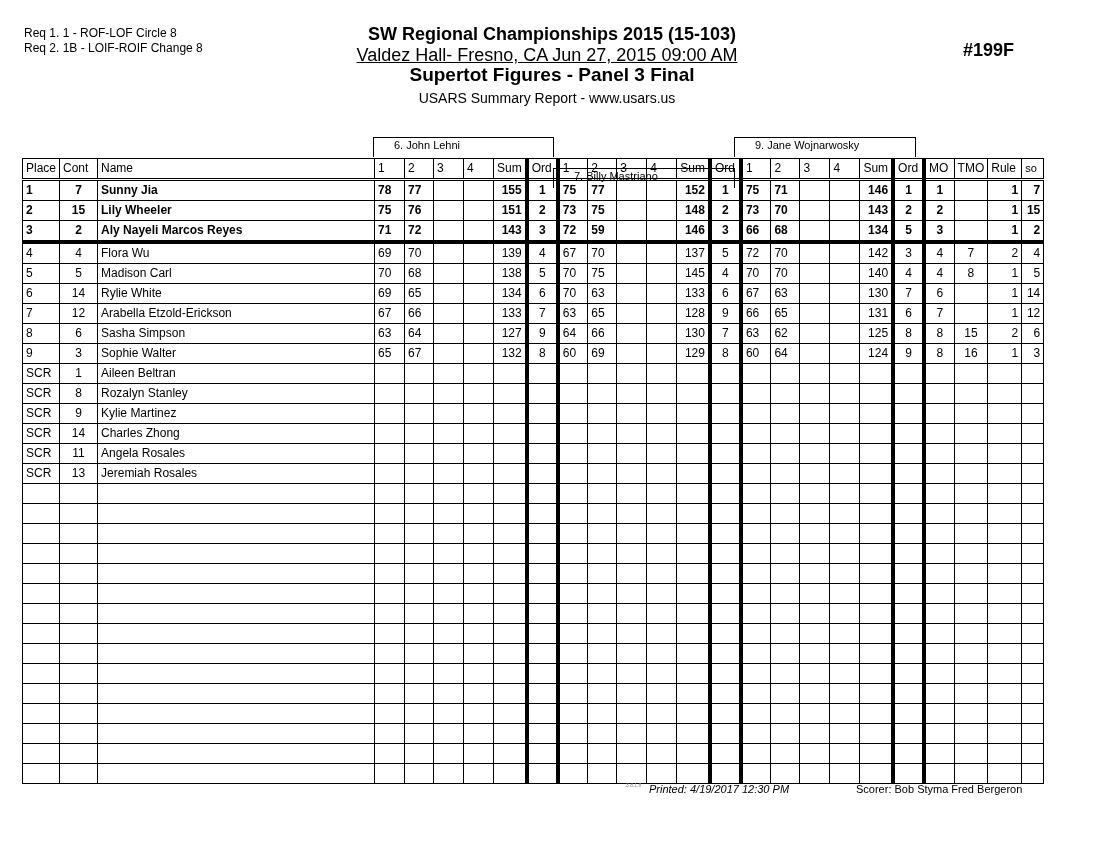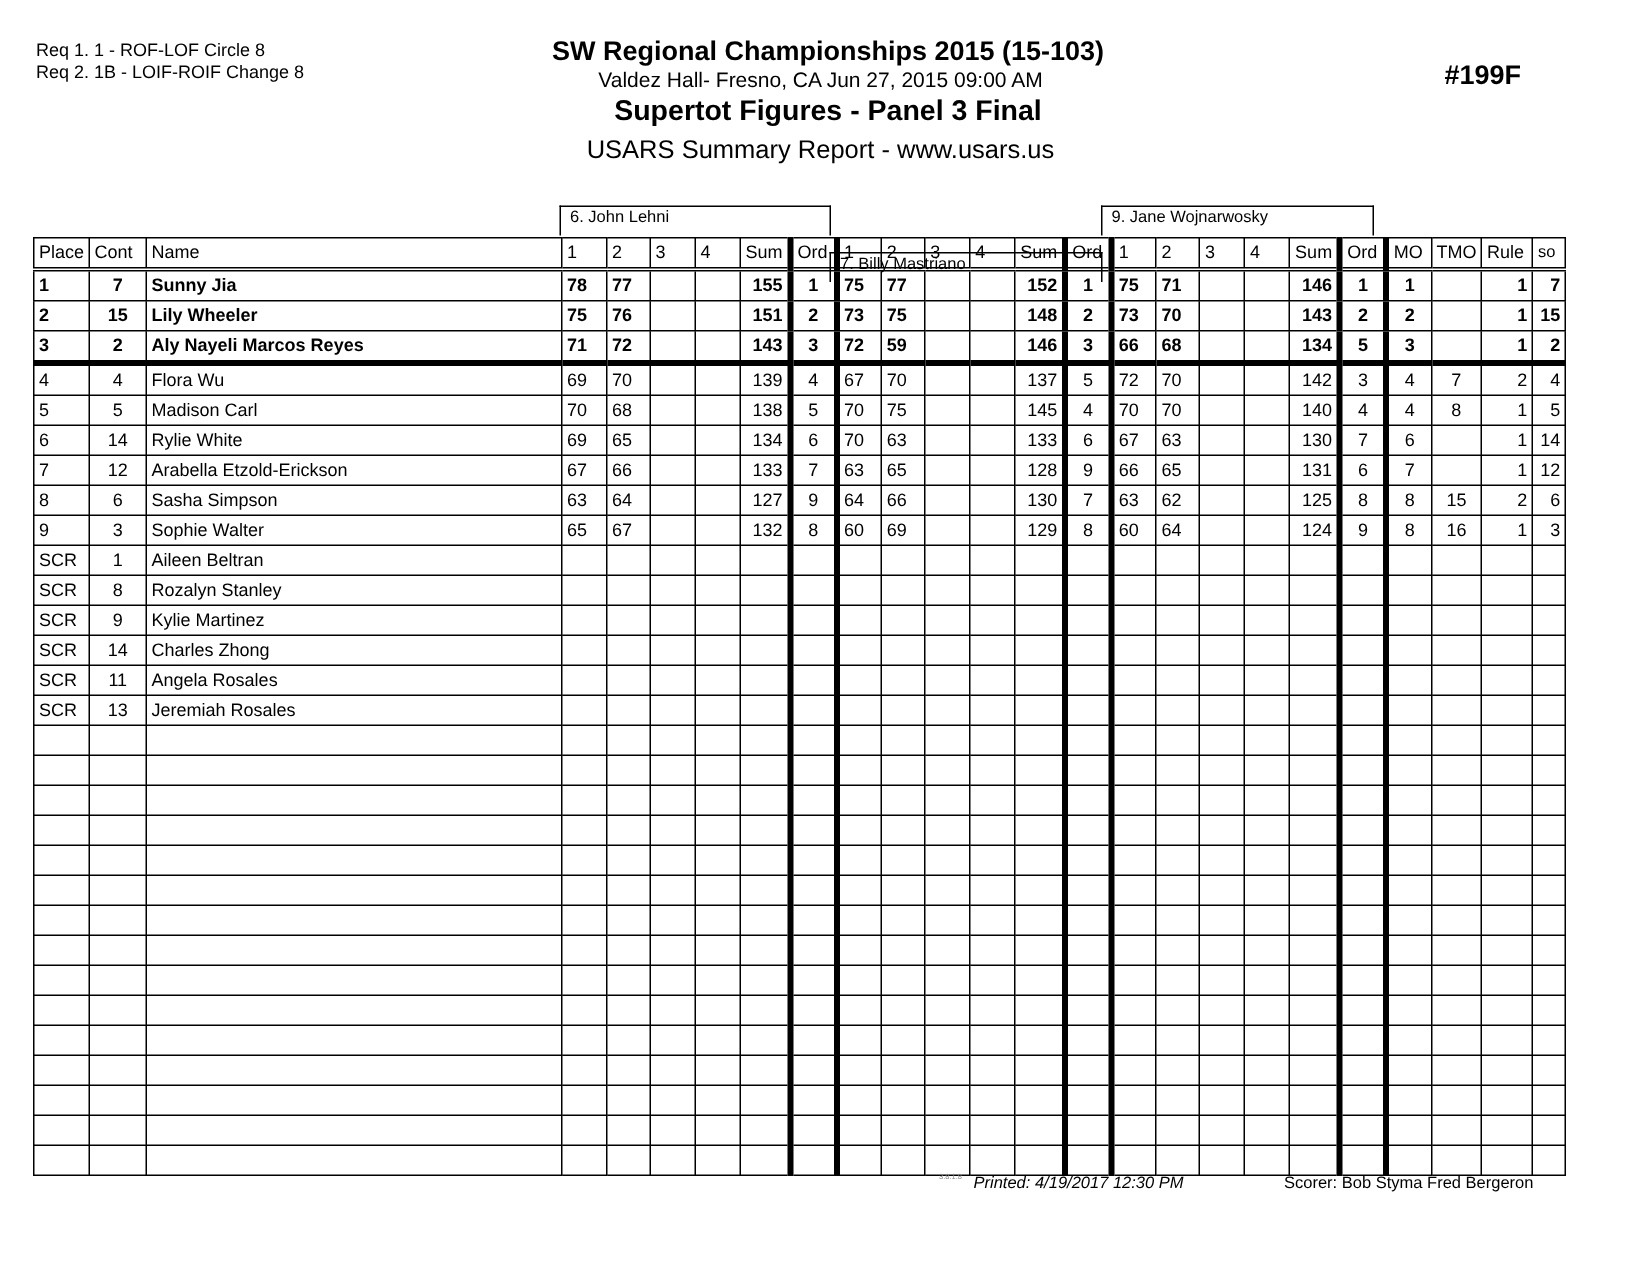--- a/index.html
+++ b/index.html
@@ -1,35 +1,35 @@
 <!DOCTYPE html>
 <html><head>
 <meta charset="utf-8">
 <style>
   html, body { margin: 0; padding: 0; background: #ffffff; }
   body { width: 1100px; height: 850px; position: relative; font-family: "Liberation Sans", sans-serif; color: #000; overflow: hidden; }
   .abs { position: absolute; white-space: nowrap; }
   .req { left: 24px; font-size: 12px; line-height: 14px; }
   .t1 { top: 24px; font-size: 18px; font-weight: bold; left: 350px; width: 404px; text-align: center; }
-  .t2 { top: 45px; font-size: 14px; left: 350px; width: 394px; text-align: center; }
+  .t2 { top: 45px; font-size: 18px; left: 350px; width: 394px; text-align: center; text-decoration: underline; }
   .t3 { top: 64px; font-size: 19px; font-weight: bold; left: 350px; width: 404px; text-align: center; }
-  .t4 { top: 90px; font-size: 17px; left: 350px; width: 394px; text-align: center; }
+  .t4 { top: 90px; font-size: 14px; left: 350px; width: 394px; text-align: center; }
   .sheetno { left: 963px; top: 40px; font-size: 18px; font-weight: bold; }
 
   table.grid { position: absolute; left: 22px; top: 158px; border-collapse: collapse; table-layout: fixed; font-size: 12px; }
   table.grid td, table.grid th { border: 1px solid #000; height: 19px; padding: 0 3px; line-height: 19px; overflow: hidden; white-space: nowrap; font-weight: normal; }
   table.grid th { text-align: left; height: 18px; }
   table.grid tr.hdr th { border-bottom: 3px double #000; margin-top: 40px; }
   table.grid tr.top3 td { font-weight: bold; }
   table.grid tr.cutline td { border-bottom: 4px solid #000; }
   .c { text-align: center; }
   .r { text-align: right; }
   .thick-l { border-left: 4px solid #000 !important; }
   .ord { font-weight: bold; text-align: center; }
-  .judgehdr { position: absolute; top: 137px; height: 20px; border: 1px solid #000; border-bottom: none; font-size: 11px; line-height: 14px; padding-left: 6px; box-sizing: border-box; }
+  .judgehdr { position: absolute; top: 137px; height: 20px; border: 1px solid #000; border-bottom: none; font-size: 11px; line-height: 14px; padding-left: 20px; box-sizing: border-box; }
   .footer { top: 783px; font-size: 11px; }
   .ver { font-size: 5px; color: #888; }
 </style>
 </head>
 <body>
 
 <div class="abs req" style="top:26px;">Req  1.  1 - ROF-LOF Circle 8</div>
 <div class="abs req" style="top:41px;">Req  2.  1B - LOIF-ROIF Change 8</div>
 
 <div class="abs t1">SW Regional Championships 2015 (15-103)</div>

